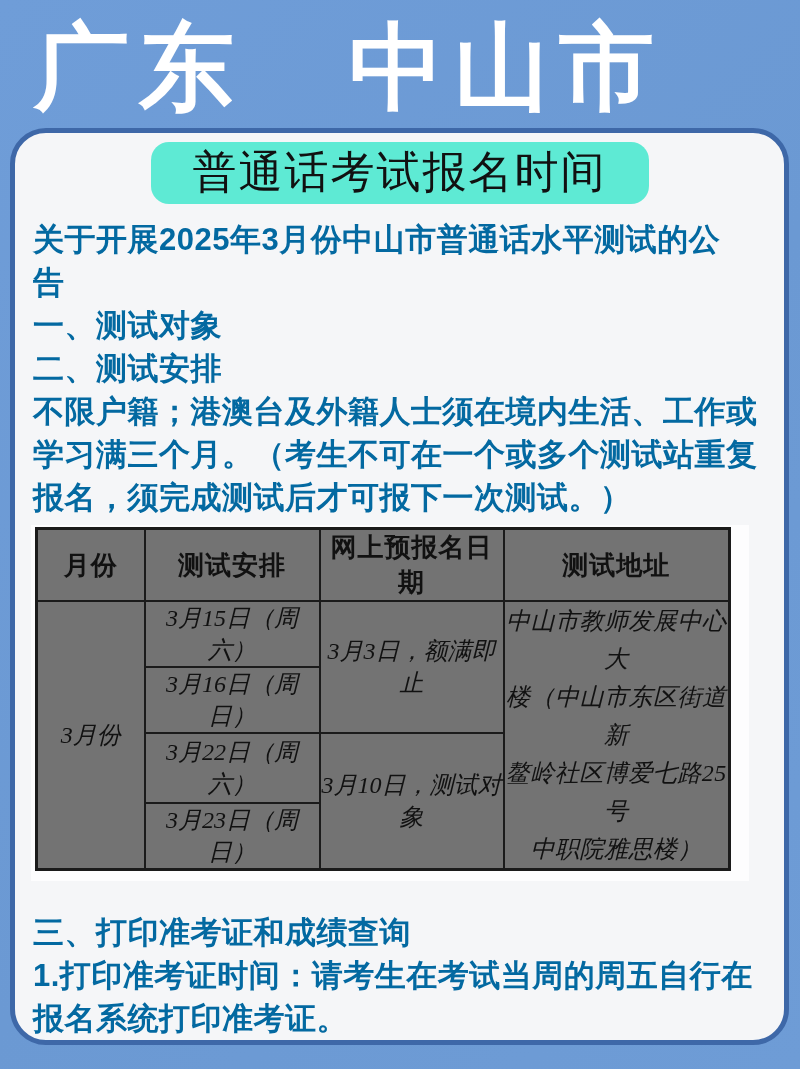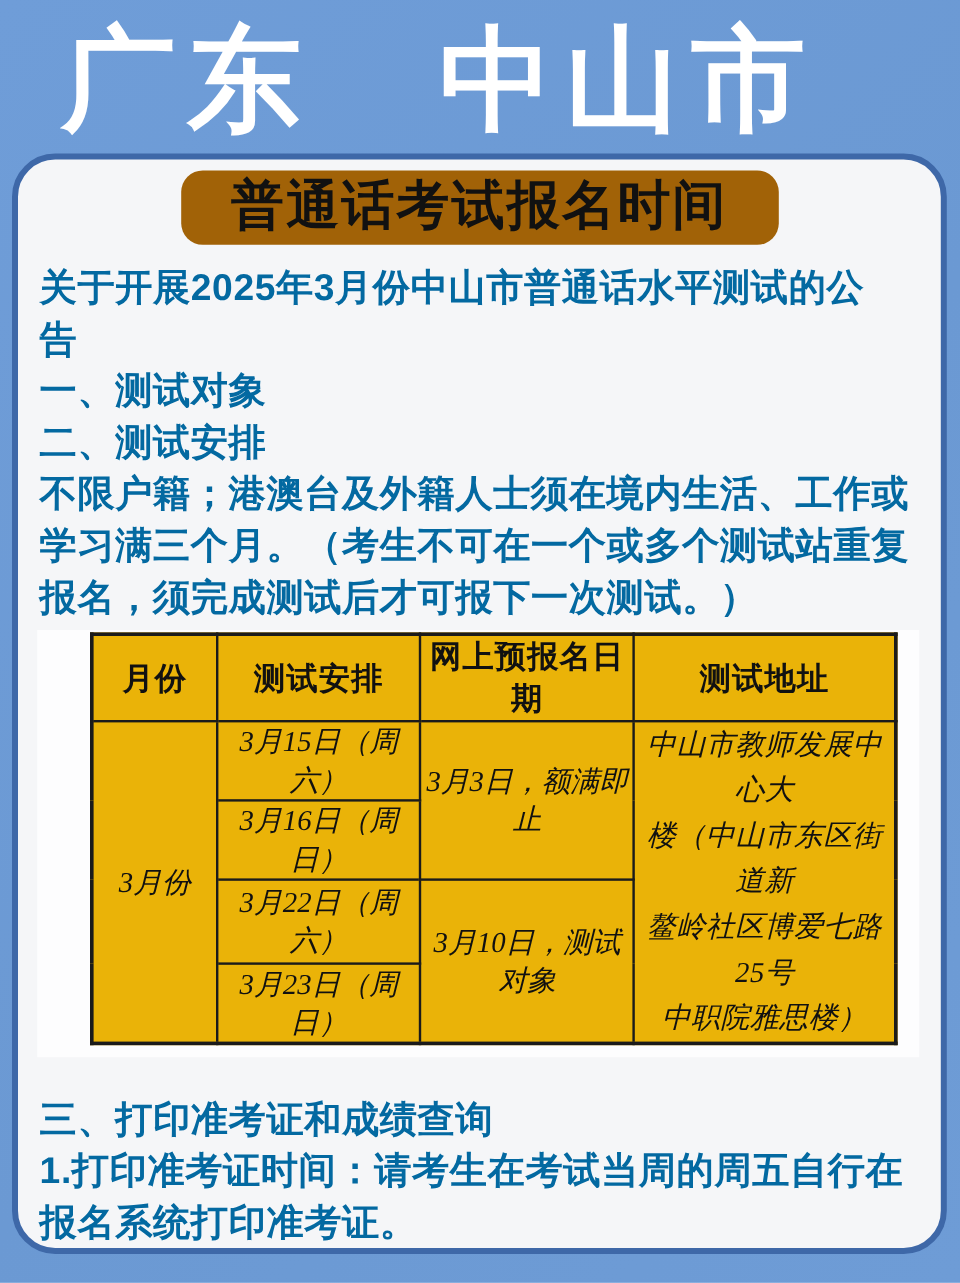--- a/index.html
+++ b/index.html
@@ -19,21 +19,20 @@
   .banner {
     position: absolute;
     left: 0; top: 0;
     width: 698px;
     height: 128px;
     display: flex;
     align-items: center;
     justify-content: center;
     padding-top: 6px;
     box-sizing: border-box;
-    margin-left: 17px;
   }
   .banner-text {
     color: #ffffff;
     font-size: 95px;
     font-weight: 900;
     letter-spacing: 10px;
     line-height: 1;
     white-space: nowrap;
     text-align: center;
   }
@@ -51,25 +50,25 @@
     border-radius: 36px;
     padding: 0 18px;
     overflow: hidden;
   }
 
   
   .badge {
     margin: 9px auto 0 auto;
     width: fit-content;
     padding: 7px 42px 9px 42px;
-    background: #a16207;
+    background: #5eead4;
     border-radius: 18px;
     color: #111111;
     font-size: 44px;
-    font-weight: 700;
+    font-weight: 400;
     letter-spacing: 2px;
     line-height: 1.05;
     white-space: nowrap;
   }
 
   
   .body-text {
     margin: 0;
     color: #0369a1;
     font-size: 31px;
@@ -85,22 +84,21 @@
   
   .table-wrap {
     margin: 6px 0 0 -2px;
     background: #fdfdfe;
     padding: 2px 18px 10px 4px;
     width: fit-content;
   }
   table.schedule {
     border-collapse: collapse;
     border: 3px solid #1b1b1b;
-    background: #eab308;
-    margin-left: 40px;
+    background: #737373;
   }
   table.schedule th,
   table.schedule td {
     border: 2px solid #1b1b1b;
     text-align: center;
     vertical-align: middle;
     font-family: "Liberation Serif", serif;
     color: #111111;
     padding: 0;
   }

